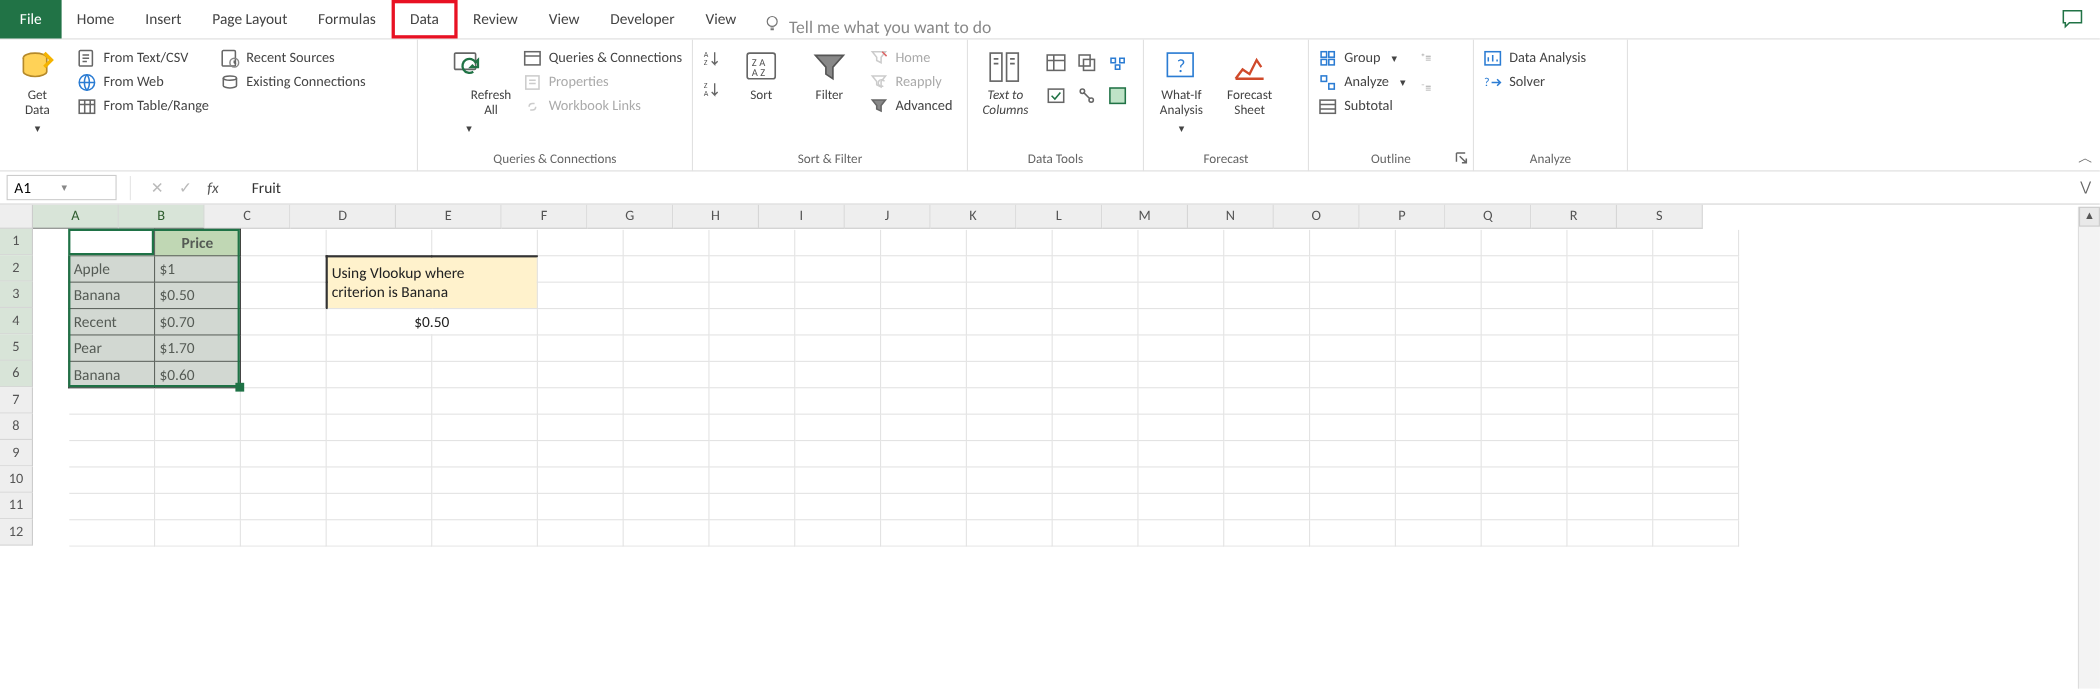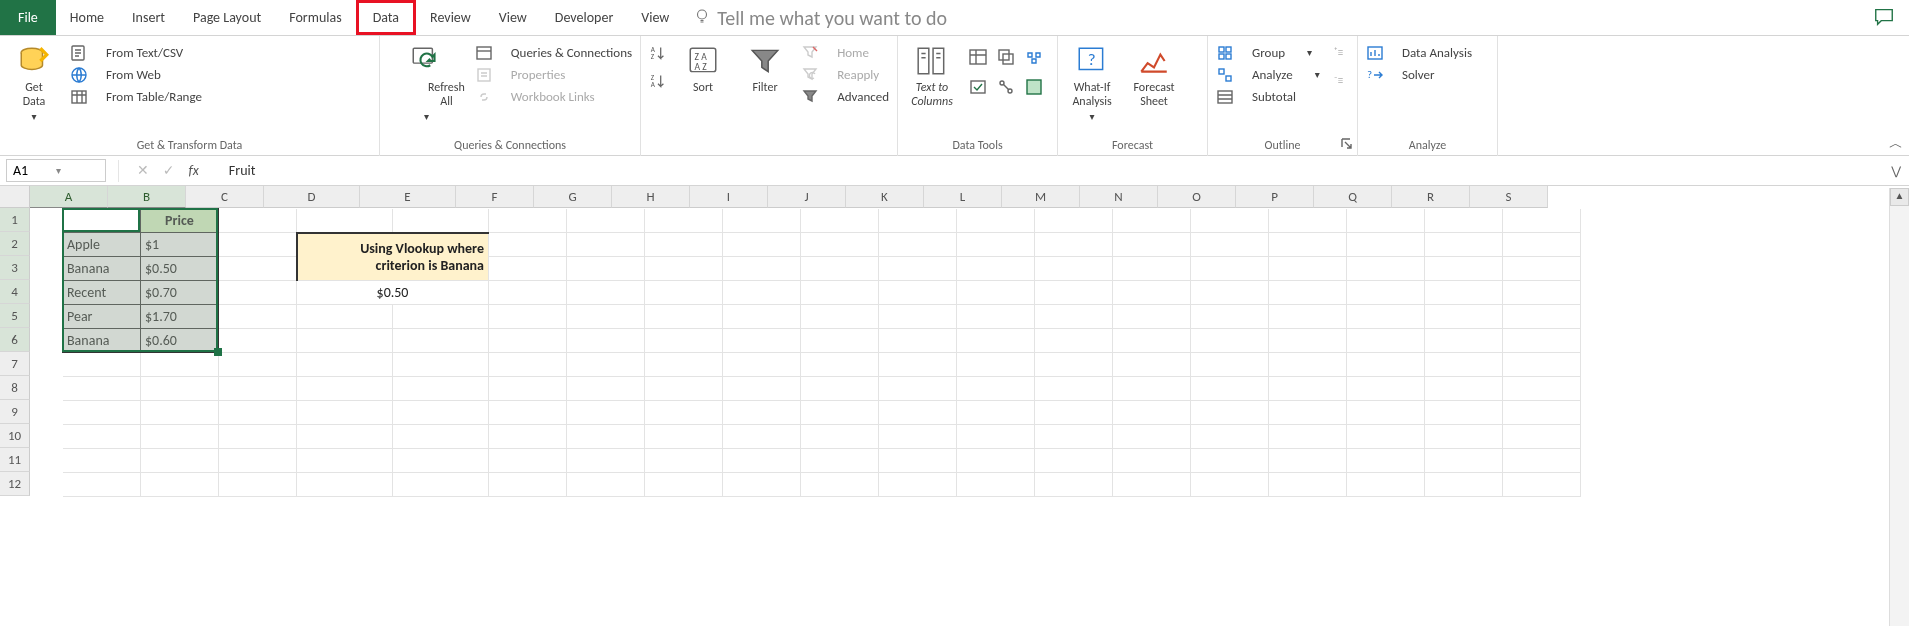--- a/index.html
+++ b/index.html
@@ -32,24 +32,24 @@
     color: #fff;
     padding: 0 18px;
   }
   .tab.highlight {
     border: 3px solid #e81123;
     line-height: 30px;
     padding: 0 14px;
   }
   .tellme {
     display: flex;
-    align-items: center;
+    align-items: flex-end;
     gap: 6px;
     color: #888;
-    font-size: 20px;
+    font-size: 16px;
     margin-left: 10px;
   }
   .bulb-icon svg { width:18px; height:18px; stroke:#777; fill:none; stroke-width:1.5;}
   .comment-icon { position:absolute; right:14px; top:6px;}
   .comment-icon svg{width:22px;height:22px;stroke:#217346;fill:none;stroke-width:1.5;}
 
   
   .ribbon {
     display:flex;
     border-bottom:1px solid #d4d4d4;
@@ -73,21 +73,21 @@
   }
   .group-body{display:flex;align-items:flex-start;gap:10px;flex:1;}
   .big-btn{
     display:flex;flex-direction:column;align-items:center;justify-content:flex-start;
     font-size:12px;color:#444;min-width:52px;text-align:center;gap:2px;cursor:pointer;
     padding-top:4px;
   }
   .big-btn .icn{width:34px;height:34px;display:flex;align-items:center;justify-content:flex-start;}
   .col-list{display:flex;flex-direction:column;gap:4px;padding-top:4px;}
   .small-btn{
-    display:flex;align-items:center;gap:18px;font-size:13px;color:#444;cursor:pointer;
+    display:flex;align-items:center;gap:6px;font-size:13px;color:#444;cursor:pointer;
     white-space:nowrap;line-height:18px;
   }
   .small-btn.disabled{color:#aaa;}
   .small-btn .icn{width:18px;height:18px;display:flex;align-items:center;justify-content:center;}
   .collapse-btn{position:absolute;right:6px;bottom:2px;font-size:14px;color:#666;cursor:pointer;}
 
   
   .fbar{
     display:flex;align-items:center;height:30px;border-bottom:1px solid #d4d4d4;
     font-size:14px;background:#fff;position:relative;
@@ -135,21 +135,21 @@
   .sel-active{
     position:absolute;left:0;top:0;width:78px;height:24px;border:2px solid #1f7246;
     background:#fff;pointer-events:none;
   }
   .sel-handle{position:absolute;left:152px;top:140px;width:8px;height:8px;background:#1f7246;}
 
   .hdr-cell{background:#c6e0b4;font-weight:bold;text-align:center;border:1px solid #333 !important;}
   .data-cell{background:#e2e2e2;border:1px solid #333 !important;}
 
   .note-cell{
-    background:#fff2cc;border:2px solid #333;text-align:right;font-weight:bold;
+    background:#fff2cc;border:2px solid #333;text-align:left;font-weight:normal;
     font-family:Calibri;font-size:14px;color:#222;
   }
   .note-bottom{border:1px solid #333;text-align:center;background:#fff;}
   
   .vscroll{position:absolute;right:0;top:188px;width:20px;bottom:0;background:#f3f3f3;border-left:1px solid #ddd;}
   .vscroll .up{height:18px;text-align:center;font-size:10px;background:#e9e9e9;border:1px solid #ccc;color:#555;}
 
   
   svg{stroke:#666;fill:none;stroke-width:1.4;}
   .accent-stroke{stroke:#2b7cd3;}
@@ -223,22 +223,42 @@
         <div class="small-btn">
           <span class="icn">
               <svg viewBox="0 0 18 18">
                 <rect x="2" y="3" width="14" height="12"></rect>
                 <path d="M2 7h14M7 3v12M12 3v12"></path>
               </svg>
             </span>
           <span>From Table/Range</span>
         </div>
       </div>
+      <div class="col-list">
+        <div class="small-btn">
+          <span class="icn">
+              <svg viewBox="0 0 18 18">
+                <rect x="2" y="2" width="12" height="14" rx="1"></rect>
+                <circle cx="13" cy="13" r="4" stroke="#888"></circle>
+                <path d="M13 11v2l1.5 1"></path>
+              </svg>
+            </span>
+          <span>Recent Sources</span>
+        </div>
+        <div class="small-btn">
+          <span class="icn">
+              <svg viewBox="0 0 18 18">
+                <ellipse cx="9" cy="5" rx="6" ry="2"></ellipse>
+                <path d="M3 5v7c0 1 3 2 6 2s6-1 6-2V5"></path>
+              </svg>
+            </span>
+          <span>Existing Connections</span>
+        </div>
+      </div>
     </div>
-    <div class="group-label">Get &amp; Transform Data</div>
   </div>
 
   <div class="ribbon-group" style="min-width:250px;">
     <div class="group-body">
       <div class="big-btn">
         <span class="icn">
             <svg viewBox="0 0 32 32">
               <rect x="4" y="4" width="18" height="14" rx="1"></rect>
               <path class="grn" d="M20 20a6 6 0 1 1 2-8l2-2v6h-6l2-2" stroke-width="2"></path>
             </svg>
@@ -341,20 +361,21 @@
         <div class="small-btn">
           <span class="icn">
               <svg viewBox="0 0 18 18">
                 <path d="M3 3h12l-4 5v5l-4-2v-3z" fill="#888"></path>
               </svg>
             </span>
           <span>Advanced</span>
         </div>
       </div>
     </div>
+    <div class="group-label">Sort &amp; Filter</div>
   </div>
 
   <div class="ribbon-group" style="min-width:160px;position:relative;">
     <div class="group-body">
       <div class="big-btn">
         <span class="icn">
             <svg viewBox="0 0 32 32">
               <rect x="3" y="4" width="10" height="24"></rect>
               <rect x="17" y="4" width="10" height="24"></rect>
               <path d="M6 9h4M6 13h4M20 9h4M20 13h4"></path>

